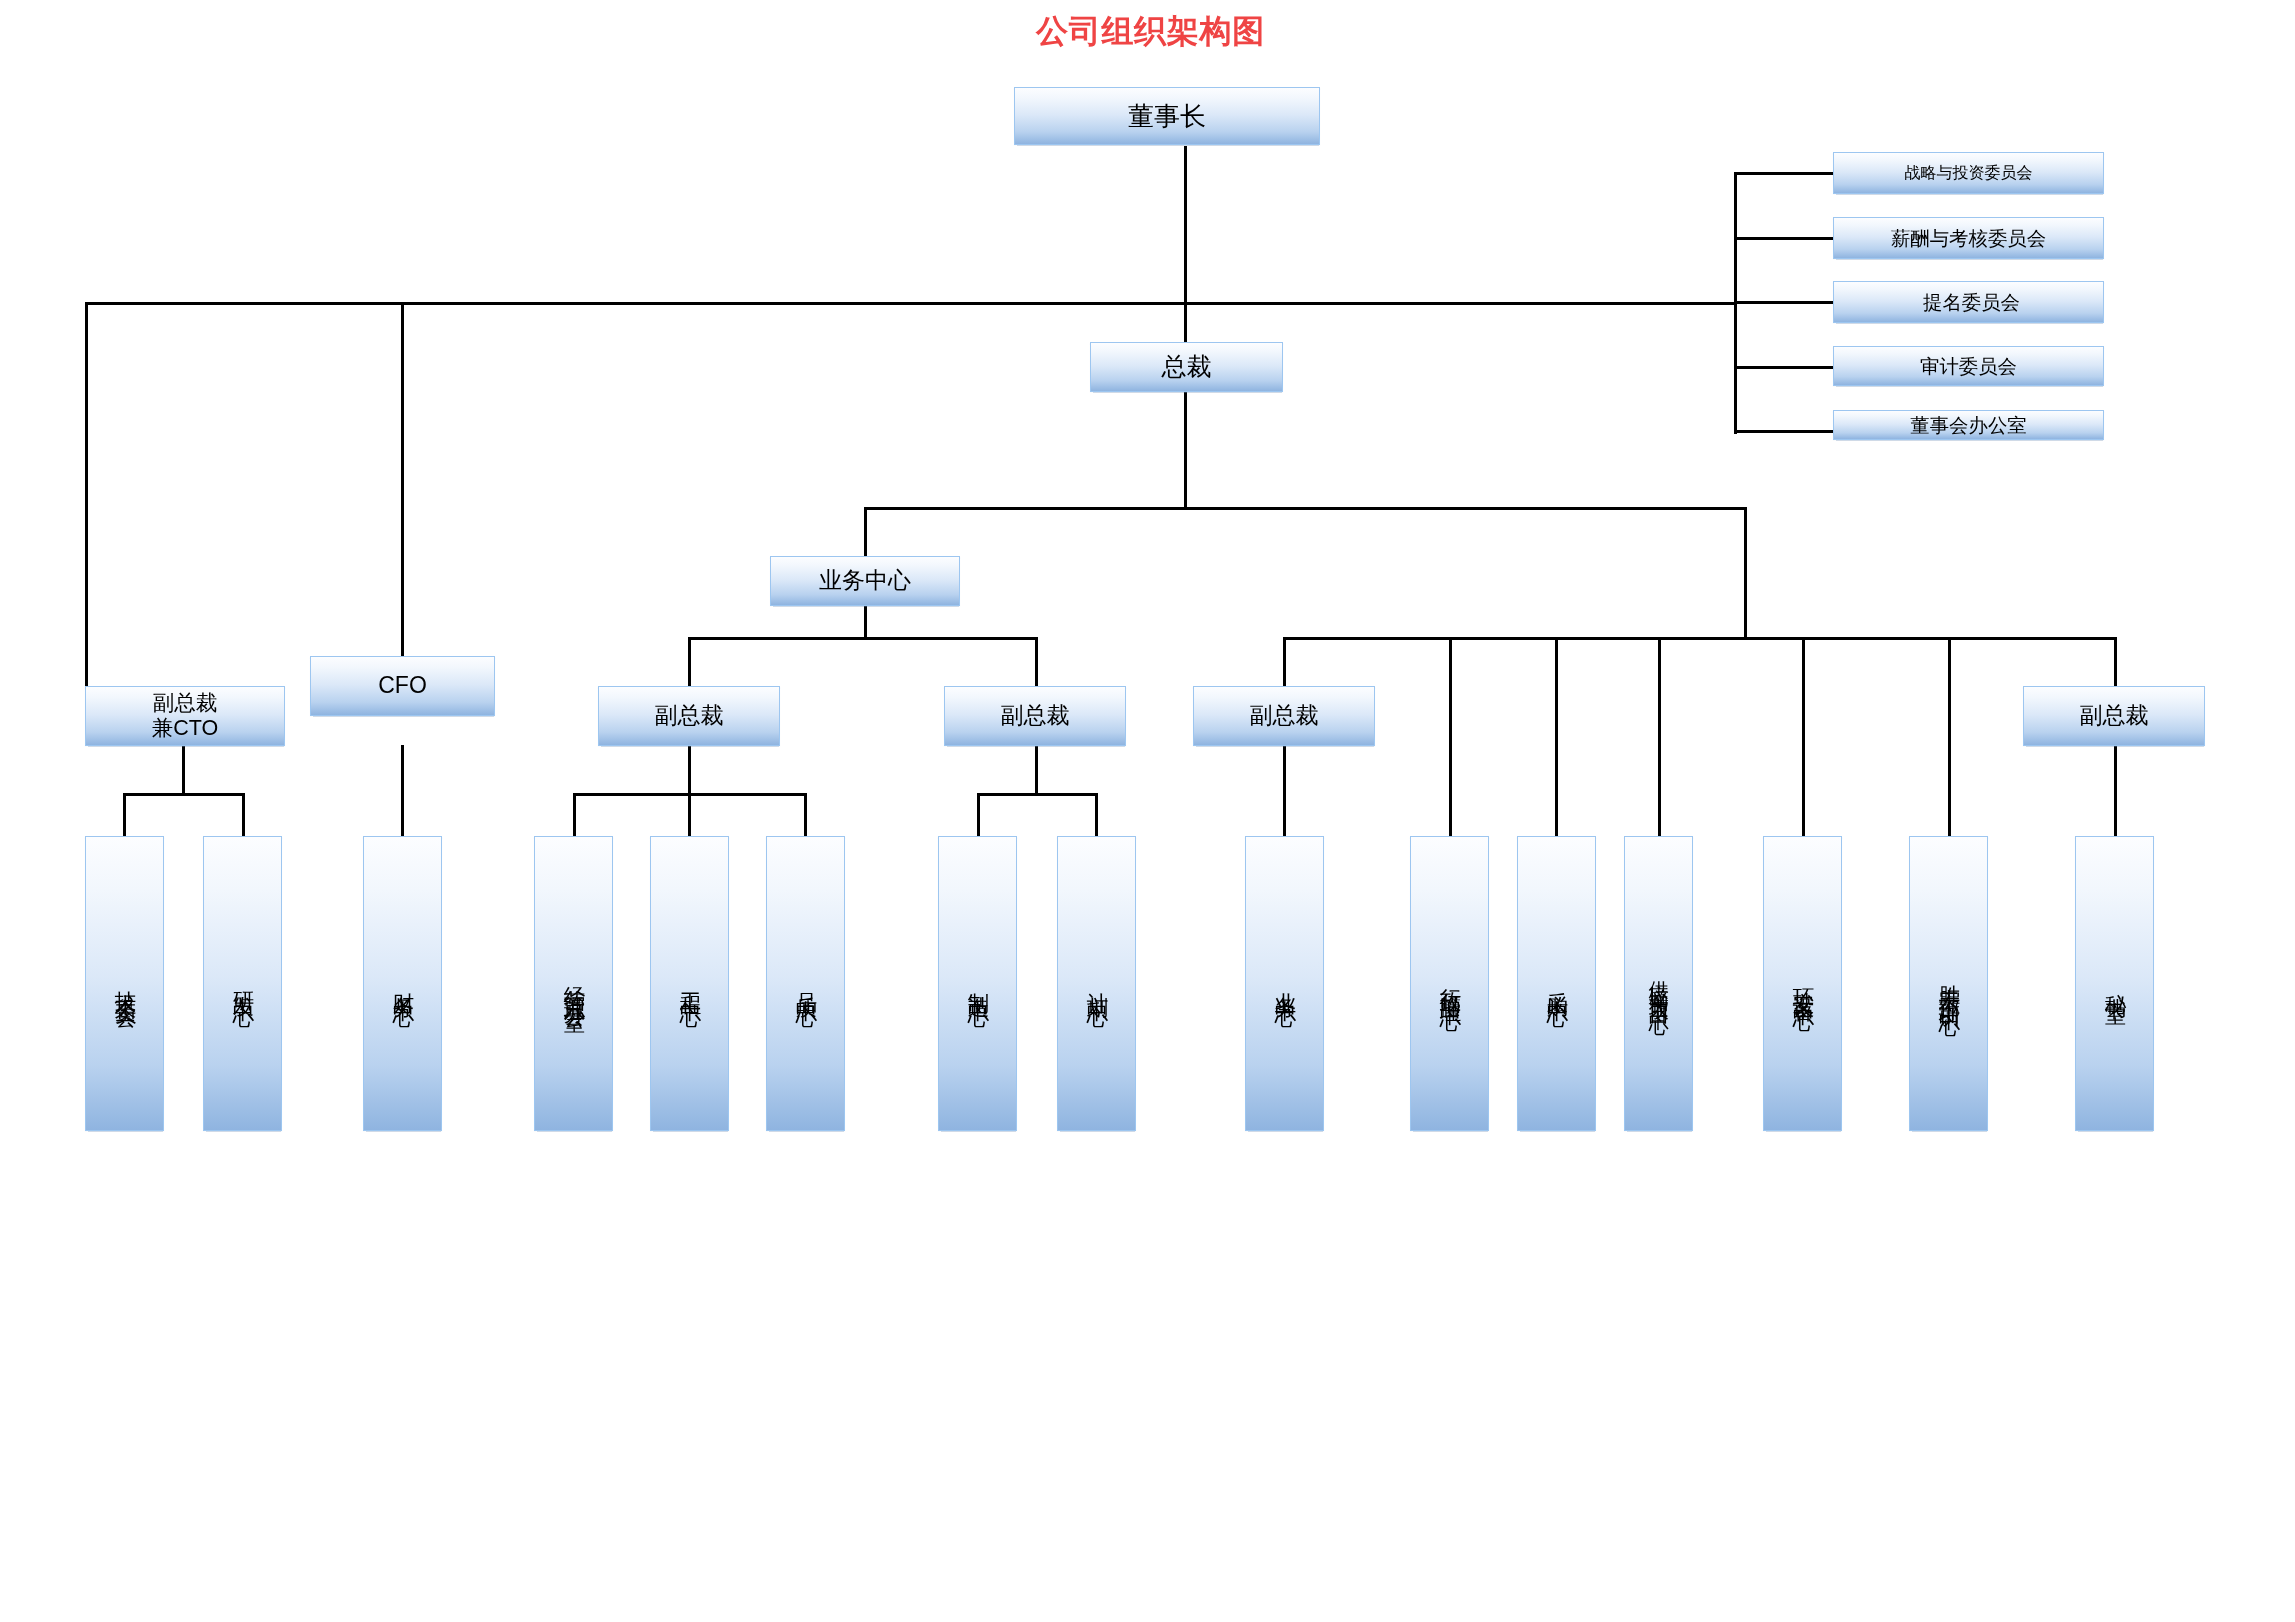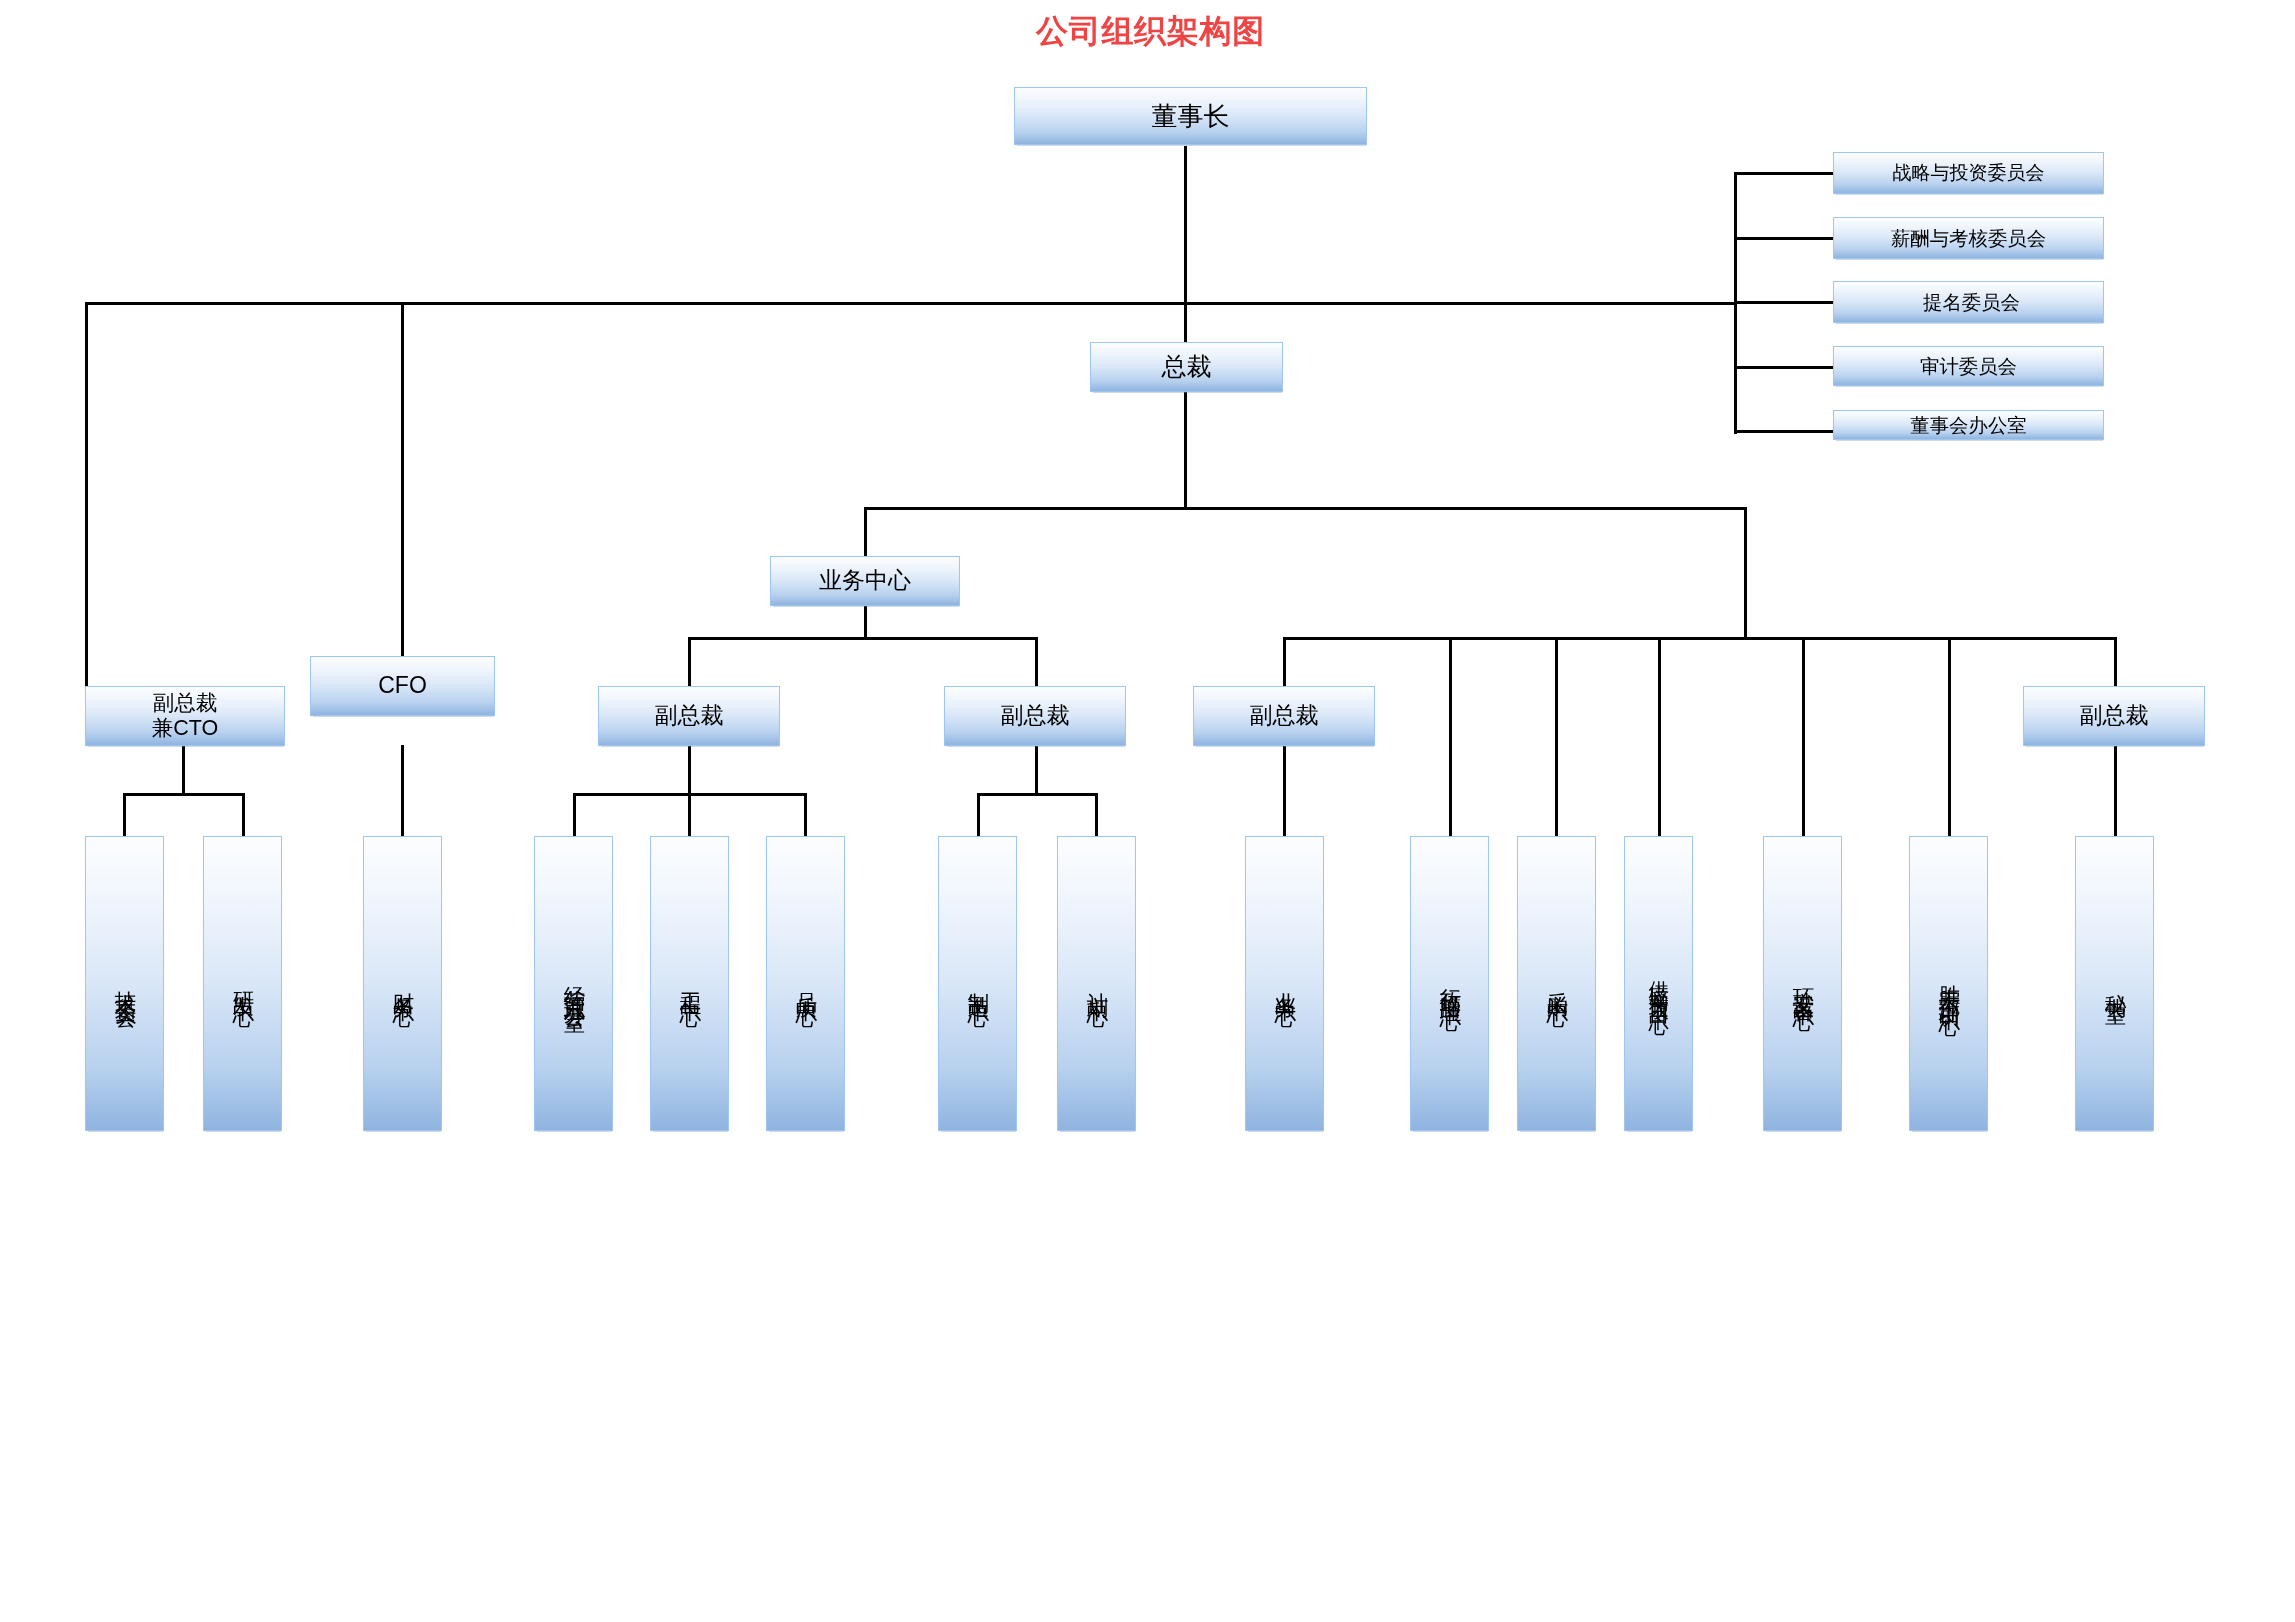--- a/index.html
+++ b/index.html
@@ -106,33 +106,33 @@
 
   <div class="ln" style="left:1035px;top:745px;width:2.8px;height:49px;"></div>
   <div class="ln" style="left:977px;top:793px;width:121px;height:2.8px;"></div>
   <div class="ln" style="left:977px;top:793px;width:2.8px;height:43px;"></div>
   <div class="ln" style="left:1095px;top:793px;width:2.8px;height:43px;"></div>
 
   <div class="ln" style="left:1283px;top:745px;width:2.8px;height:91px;"></div>
 
   <div class="ln" style="left:2114px;top:745px;width:2.8px;height:91px;"></div>
 
-  <div class="node" style="left:1014px;top:87px;width:353px;height:58px;font-size:26px;">
+  <div class="node" style="left:1014px;top:87px;width:306px;height:58px;font-size:26px;">
     <span class="lbl">董事长</span>
   </div>
 
   <div class="node" style="left:1090px;top:342px;width:193px;height:50px;font-size:25px;">
     <span class="lbl">总裁</span>
   </div>
 
   <div class="node" style="left:770px;top:556px;width:190px;height:50px;font-size:23px;">
     <span class="lbl">业务中心</span>
   </div>
 
-  <div class="node" style="left:1833px;top:152px;width:271px;height:42px;font-size:19px;">
+  <div class="node" style="left:1833px;top:152px;width:271px;height:42px;font-size:16px;">
     <span class="lbl">战略与投资委员会</span>
   </div>
   <div class="node" style="left:1833px;top:217px;width:271px;height:42px;font-size:19.4px;">
     <span class="lbl">薪酬与考核委员会</span>
   </div>
   <div class="node" style="left:1833px;top:281px;width:271px;height:42px;font-size:19.4px;padding-left:6px;">
     <span class="lbl">提名委员会</span>
   </div>
   <div class="node" style="left:1833px;top:346px;width:271px;height:40px;font-size:19.4px;">
     <span class="lbl">审计委员会</span>

